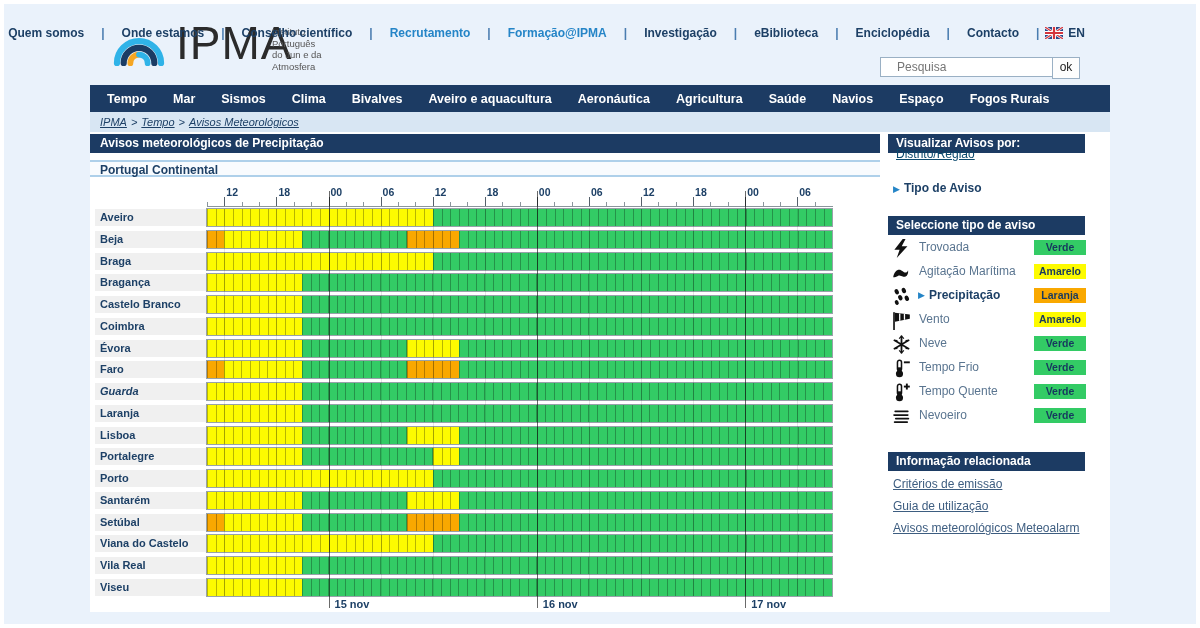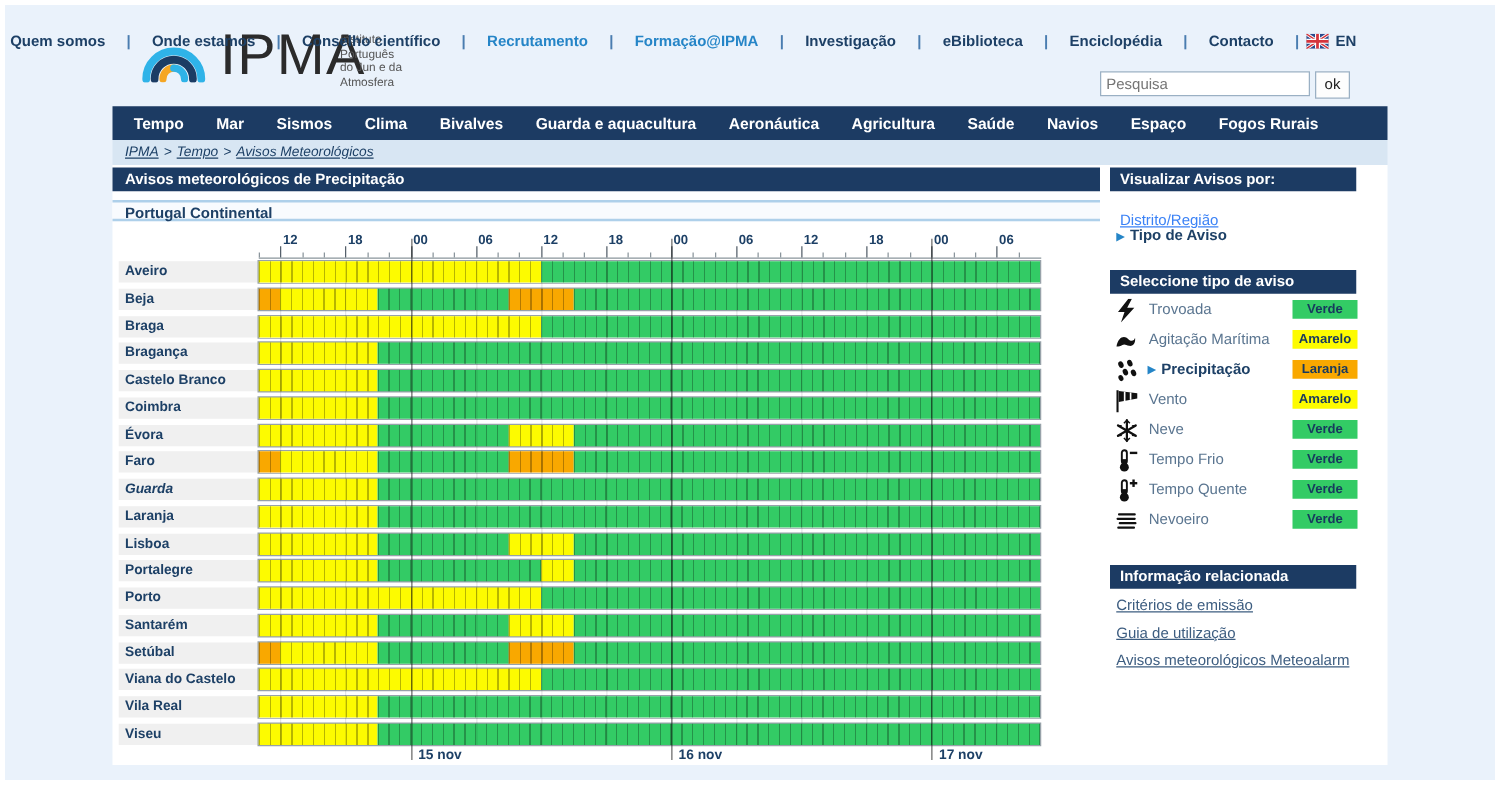--- a/index.html
+++ b/index.html
@@ -11,21 +11,21 @@
   #logo-arcs{position:absolute;left:106px;top:20px;}
   #brand{position:absolute;left:176px;top:16px;font-size:46px;color:#2b2b2b;letter-spacing:1px;}
   #brand-sub{position:absolute;left:272px;top:26px;font-size:9.5px;line-height:11.5px;color:#555;}
   #toplinks{position:absolute;top:26px;right:115px;display:flex;gap:6px;align-items:center;
             font-size:12px;font-weight:bold;color:#1d4066;white-space:nowrap;}
   .tlink{color:#1d4066;cursor:pointer;}
   .tlink.accent{color:#2585c7;}
   .tsep{color:#4a7db0;font-weight:bold;}
   #lang{display:flex;align-items:center;gap:5px;}
   #search-input{position:absolute;left:880px;top:57px;width:158px;height:16px;border:1px solid #9ab0c4;
-                font-size:12px;color:#444;padding:1px 4px;background:#fff;}
+                font-size:12px;color:#444;padding:1px 16px;background:#fff;}
   #search-ok{position:absolute;left:1052px;top:57px;width:26px;height:20px;border:1px solid #9ab0c4;
              background:#fdfdfd;font-size:12px;color:#222;line-height:18px;text-align:center;cursor:pointer;}
 
   
   #mainnav{position:absolute;left:90px;top:85px;width:1020px;height:27px;background:#1c3b63;
            display:flex;align-items:center;padding-left:4px;box-sizing:border-box;}
   .navitem{color:#fff;font-weight:bold;font-size:12.5px;padding:0 13px;cursor:pointer;white-space:nowrap;}
 
   
   #breadcrumb{position:absolute;left:90px;top:112px;width:1020px;height:20px;background:#d8e6f3;
@@ -53,21 +53,21 @@
   .strip{position:absolute;left:207px;width:625px;height:17px;z-index:2;box-shadow:0 0 0 1px #97a2a9;}
   .seg{position:absolute;top:0;height:17px;
        background-image:repeating-linear-gradient(90deg,rgba(0,0,0,0.28) 0px,rgba(0,0,0,0.28) 1px,transparent 1px,transparent 8.6806px);}
   .gline{position:absolute;width:1px;background:rgba(0,0,0,0.10);z-index:3;}
   .dline{position:absolute;width:1px;background:rgba(15,15,15,0.62);z-index:3;}
   .datelbl{position:absolute;top:598px;font-weight:bold;font-size:11px;color:#1d4066;}
 
   
   .sidehdr{position:absolute;left:888px;width:197px;height:19px;background:#1c3b63;color:#fff;
            font-weight:bold;font-size:12px;line-height:19px;padding-left:8px;box-sizing:border-box;}
-  #viz-link{position:absolute;left:896px;top:169px;font-size:12px;color:#3b82f6;text-decoration:underline;cursor:pointer;}
+  #viz-link{position:absolute;left:896px;top:147px;font-size:12px;color:#0c4a6e;text-decoration:underline;cursor:pointer;}
   #viz-selected{position:absolute;left:893px;top:181px;font-size:12px;}
   #viz-selected .arrow{color:#2585c7;font-size:9px;margin-right:4px;}
   #viz-selected .sel{color:#1d4066;font-weight:bold;margin-top:19px;}
   #aviso-items{position:absolute;left:888px;top:237px;width:198px;}
   .aviso-row{position:relative;height:24px;}
   .aicon{position:absolute;left:4px;top:2px;width:19px;height:19px;}
   .aicon svg{width:19px;height:19px;}
   .sel-arrow{position:absolute;left:30px;top:5px;color:#2585c7;font-size:9px;}
   .alabel{position:absolute;left:31px;top:3px;font-size:12px;}
   .alabel.link{color:#5a7590;cursor:pointer;}
@@ -133,21 +133,21 @@
 
 <input id="search-input" placeholder="Pesquisa" style="">
 <div id="search-ok">ok</div>
 
 <div id="mainnav">
     <span class="navitem">Tempo</span>
     <span class="navitem">Mar</span>
     <span class="navitem">Sismos</span>
     <span class="navitem">Clima</span>
     <span class="navitem">Bivalves</span>
-    <span class="navitem">Guarda e aquacultura</span>
+    <span class="navitem">Aveiro e aquacultura</span>
     <span class="navitem">Aeronáutica</span>
     <span class="navitem">Agricultura</span>
     <span class="navitem">Saúde</span>
     <span class="navitem">Navios</span>
     <span class="navitem">Espaço</span>
     <span class="navitem">Fogos Rurais</span>
   </div>
 
 <div id="breadcrumb"><span class="crumb">IPMA</span><span class="csep">&gt;</span><span class="crumb">Tempo</span><span class="csep">&gt;</span><span class="crumb">Avisos Meteorológicos</span></div>
 

